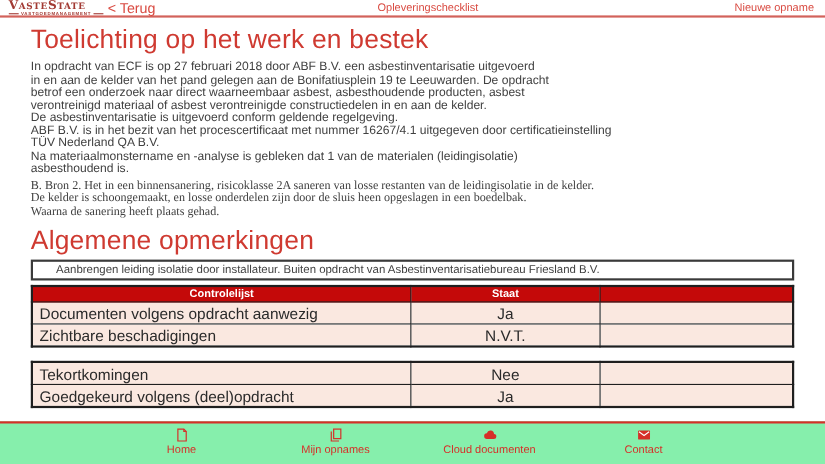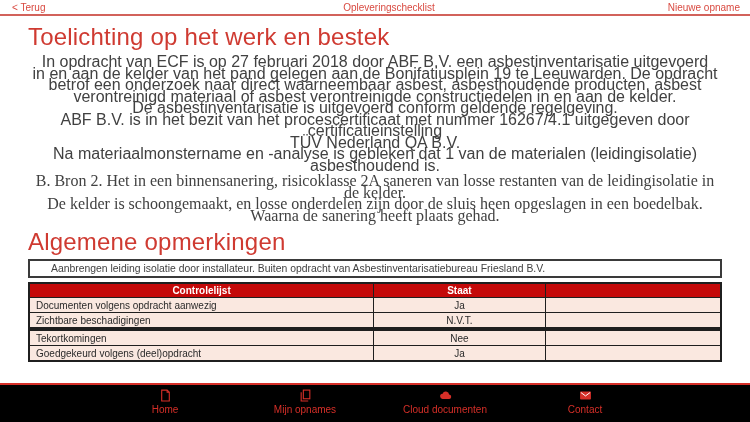--- a/index.html
+++ b/index.html
@@ -23,78 +23,82 @@
     font-size:11px; color:var(--brand-maroon,#a23a33);
   }
   .logo-sub {
     display:flex; align-items:center; gap:2px; margin-top:.5px;
     font-size:4px; letter-spacing:.7px; text-transform:uppercase;
     color:var(--brand-maroon,#a23a33); font-weight:bold;
   }
   .logo-sub::before,.logo-sub::after {
     content:""; width:9px; height:1px; background:var(--brand-maroon,#a23a33);
   }
-  .back-link { color:var(--topbar-link,#d94a41); font-size:10px; margin-left:4px; cursor:pointer; }
+  .back-link { color:var(--topbar-link,#d94a41); font-size:13px; margin-left:4px; cursor:pointer; }
   .topbar-title {
     position:absolute; left:0; right:0; text-align:center;
     color:var(--topbar-link,#d94a41); font-size:10px; pointer-events:none;margin-left:28px;
   }
   .new-link { margin-left:auto; color:var(--topbar-link,#d94a41); font-size:10px; cursor:pointer; }
 
   
   .content { padding:0 28px; }
   h1 {
     color:var(--heading-red,#cf3a31); font-size:24px; font-weight:400;
     margin:7px 0 0 0; letter-spacing:.2px;
   }
   .para {
-    color:var(--body-text,#414141); font-size:16px; line-height:11.5px;
-    white-space:pre-line; margin-top:5px;text-align:center;
+    color:var(--body-text,#414141); font-size:11px; line-height:11.5px;
+    white-space:pre-line; margin-top:5px;
   }
   .para.p3 { margin-top:4px;font-family:Liberation Serif, serif; }
   .note-box {
     border:2px solid #3a3a3a; margin-top:3px; padding:2px 21px;
     font-size:10.4px; color:var(--body-text,#414141); background:#fff;
   }
 
   
   .tbl { width:100%; border-collapse:collapse; table-layout:fixed; border:2px solid var(--table-border,#1f1f1f); }
   .tbl-first { margin-top:4px; }
-  .tbl-second { margin-top:0; }
+  .tbl-second { margin-top:12px; }
   .tbl th {
     background:var(--table-header-bg,#c40909); color:#fff;
     font-size:10px; font-weight:bold; padding:1px 4px;
     border:1px solid var(--table-border,#1f1f1f);
   }
   .tbl td {
     background:var(--table-row-bg,#fae8e0); color:#2a2a2a;
-    font-size:10px; padding:1.5px 6px;
+    font-size:14px; padding:1.5px 6px;
     border:1px solid var(--table-border,#1f1f1f);
     overflow:hidden; white-space:nowrap;
   }
   .tbl td.c1 { text-align:center; }
   .col-a { width:49.8%; } .col-b { width:24.8%; } .col-c { width:25.4%; }
 
   
   .bottom-nav {
     position:absolute; left:0; right:0; bottom:0; height:39px;
-    border-top:2px solid var(--nav-red,#d62f28); background:#000000;
+    border-top:2px solid var(--nav-red,#d62f28); background:#86efac;
     display:flex; justify-content:center; padding-top:4px;
   }
   .nav-item {
     width:140px; display:flex; flex-direction:column; align-items:center;
     color:var(--nav-red,#d62f28); cursor:pointer;
   }
   .nav-item svg { width:13px; height:13px; display:block; }
   .nav-label { font-size:10px; margin-top:2px; }
 </style>
 </head>
 <body>
 
 <div class="topbar">
+  <div class="logo">
+    <span class="logo-title">VasteState</span>
+    <span class="logo-sub">VASTGOEDMANAGEMENT</span>
+  </div>
   <span class="back-link">&lt; Terug</span>
   <span class="topbar-title">Opleveringschecklist</span>
   <span class="new-link">Nieuwe opname</span>
 </div>
 
 <div class="content">
 
   <h1>Toelichting op het werk en bestek</h1>
   <div class="para p1">In opdracht van ECF is op 27 februari 2018 door ABF B.V. een asbestinventarisatie uitgevoerd
 in en aan de kelder van het pand gelegen aan de Bonifatiusplein 19 te Leeuwarden. De opdracht

